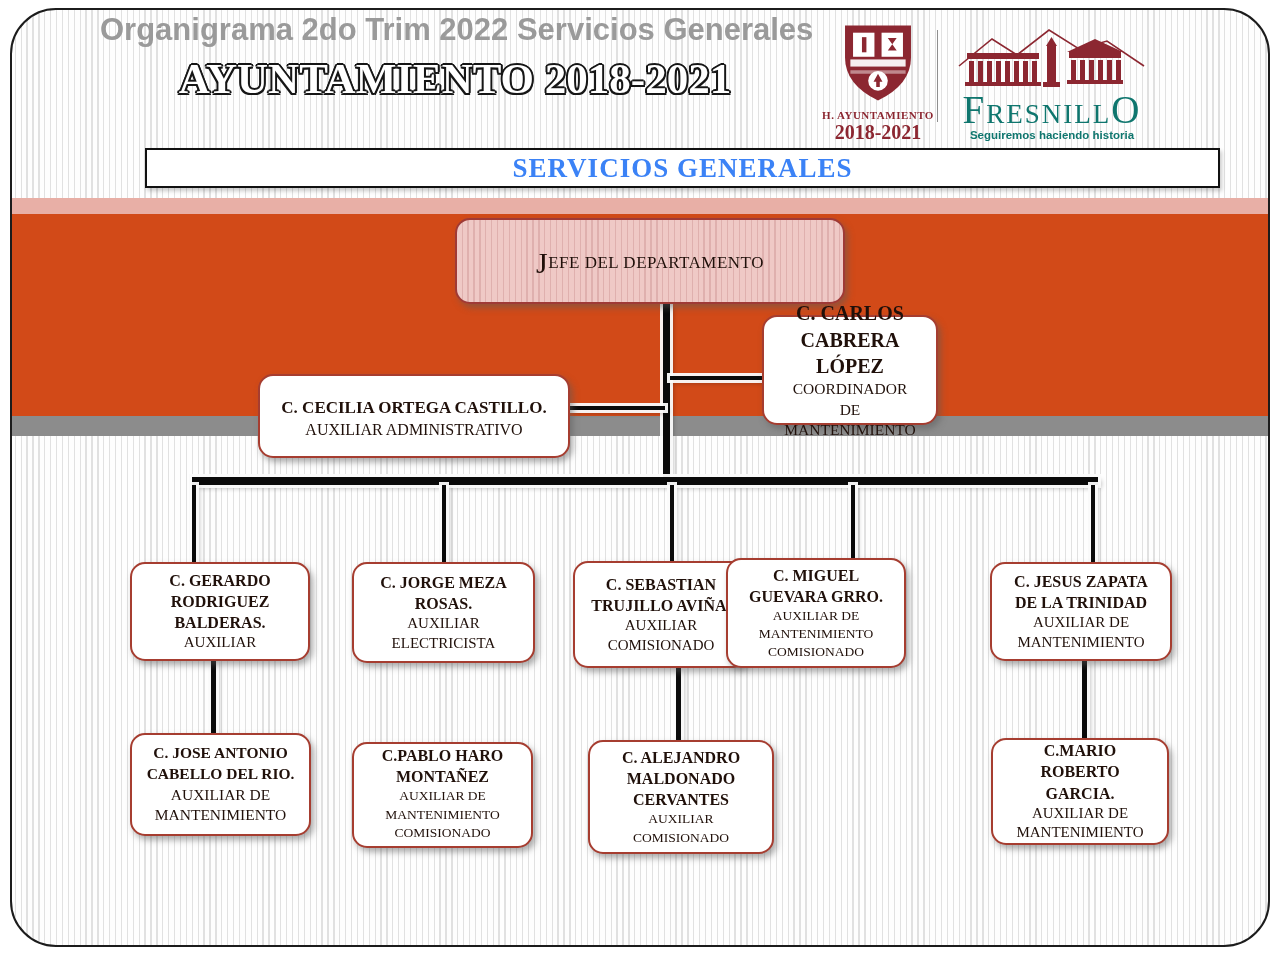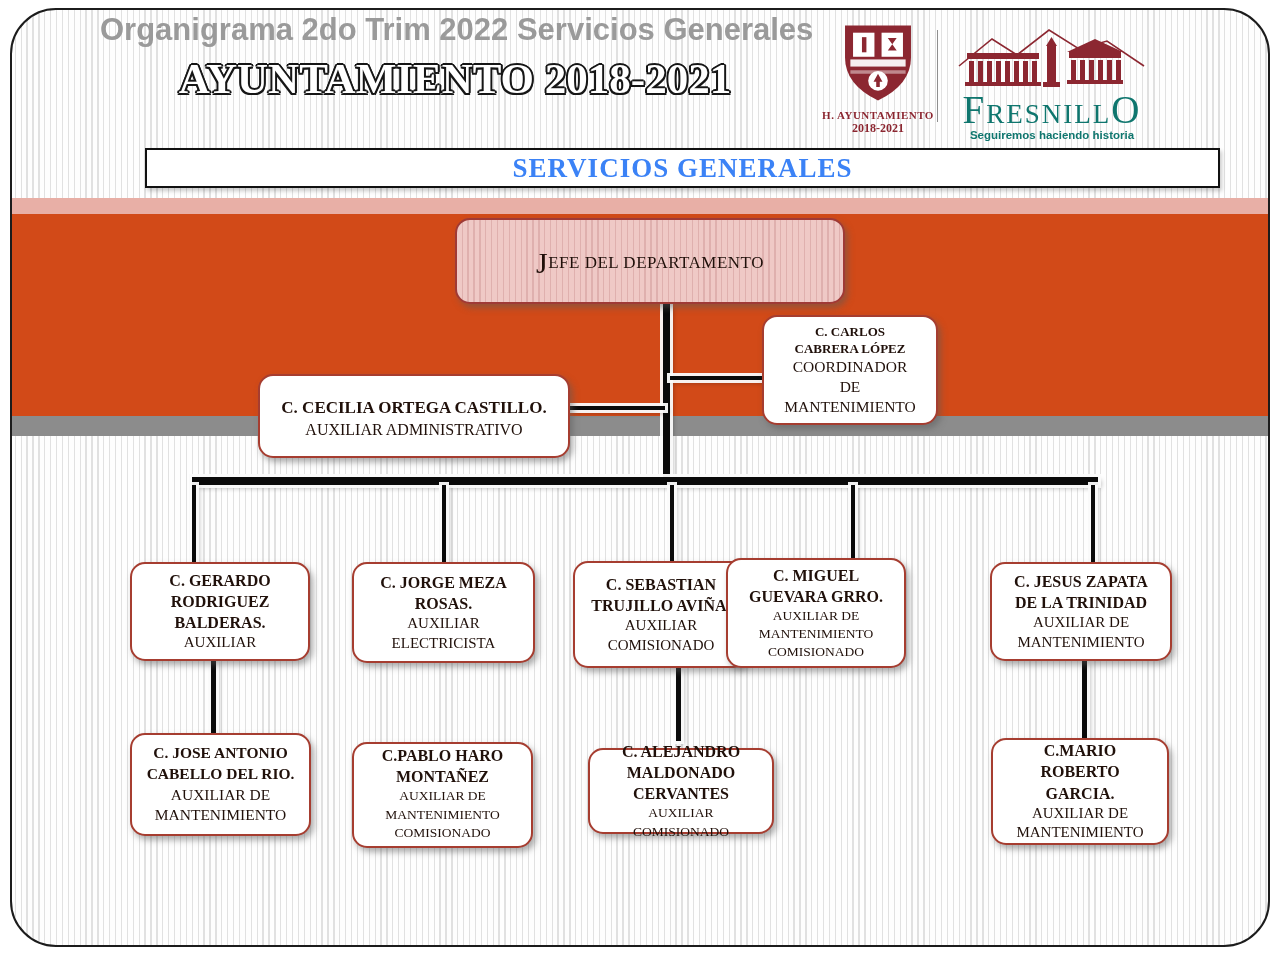--- a/index.html
+++ b/index.html
@@ -15,21 +15,21 @@
   .title{position:absolute;left:100px;top:12px;width:740px;z-index:3;
          font-family:"Liberation Sans","DejaVu Sans",sans-serif;font-weight:bold;
          font-size:31px;color:#9a9a9a;letter-spacing:0px;}
   .subtitle{position:absolute;left:145px;top:54px;width:620px;text-align:center;z-index:3;
             font-weight:bold;font-size:43px;letter-spacing:0px;color:#ffffff;
             text-shadow:2px 0 0 #161616,-2px 0 0 #161616,0 2px 0 #161616,0 -2px 0 #161616,
                         1.5px 1.5px 0 #161616,-1.5px -1.5px 0 #161616,1.5px -1.5px 0 #161616,-1.5px 1.5px 0 #161616;}
   
   .crest{position:absolute;left:822px;top:22px;width:112px;text-align:center;z-index:3;color:#8C2731;}
   .crest .cap1{font-size:11px;font-weight:bold;letter-spacing:.5px;margin-top:1px;}
-  .crest .cap2{font-size:12px;font-weight:bold;}
+  .crest .cap2{font-size:20px;font-weight:bold;}
   .logo-divider{position:absolute;left:937px;top:30px;width:1px;height:92px;background:#8f8f8f;z-index:3;}
   .fresnillo{position:absolute;left:952px;top:26px;width:200px;text-align:center;z-index:3;color:#0f766e;}
   .fresnillo .word{font-size:27px;letter-spacing:2px;line-height:1;margin-top:-4px;}
   .fresnillo .word .big{font-size:39px;}
   .fresnillo .tag{font-family:"Liberation Sans","DejaVu Sans",sans-serif;font-weight:bold;
                   font-size:11.5px;margin-top:0px;}
   
   .banner{position:absolute;left:145px;top:148px;width:1075px;height:40px;background:#ffffff;
           border:2.5px solid #111;z-index:3;display:flex;align-items:center;justify-content:center;
           box-shadow:2px 3px 4px rgba(0,0,0,.2);box-sizing:border-box;}
@@ -135,21 +135,21 @@
   <div class="conn" style="left:1091px;top:485px;width:4px;height:78px;"></div>
   <div class="conn" style="left:211px;top:658px;width:5px;height:76px;"></div>
   <div class="conn" style="left:676px;top:667px;width:5px;height:74px;"></div>
   <div class="conn" style="left:1082px;top:660px;width:5px;height:79px;"></div>
 
   <div class="node jefe" style="left:455px;top:218px;width:390px;height:86px;">
     <div class="role"><span class="dropcap">J</span><span>EFE DEL DEPARTAMENTO</span></div>
   </div>
 
   <div class="node" style="left:762px;top:315px;width:176px;height:110px;">
-    <div class="name" style="font-size:13px;">C. CARLOS
+    <div class="name" style="font-size:20px;">C. CARLOS
 CABRERA LÓPEZ</div>
     <div class="role" style="font-size:15.5px;">COORDINADOR
 DE
 MANTENIMIENTO</div>
   </div>
 
   <div class="node cecilia" style="left:258px;top:374px;width:312px;height:84px;">
     <div class="name">C. CECILIA ORTEGA CASTILLO.</div>
     <div class="role">AUXILIAR ADMINISTRATIVO</div>
   </div>
@@ -195,21 +195,21 @@
   </div>
 
   <div class="node small-role" style="left:352px;top:742px;width:181px;height:106px;justify-content:flex-end;">
     <div class="name">C.PABLO HARO
 MONTAÑEZ</div>
     <div class="role">AUXILIAR DE
 MANTENIMIENTO
 COMISIONADO</div>
   </div>
 
-  <div class="node small-role" style="left:588px;top:740px;width:186px;height:86px;margin-top:8px;">
+  <div class="node small-role" style="left:588px;top:740px;width:186px;height:114px;">
     <div class="name">C. ALEJANDRO
 MALDONADO
 CERVANTES</div>
     <div class="role">AUXILIAR
 COMISIONADO</div>
   </div>
 
   <div class="node" style="left:991px;top:738px;width:178px;height:107px;">
     <div class="name">C.MARIO
 ROBERTO

